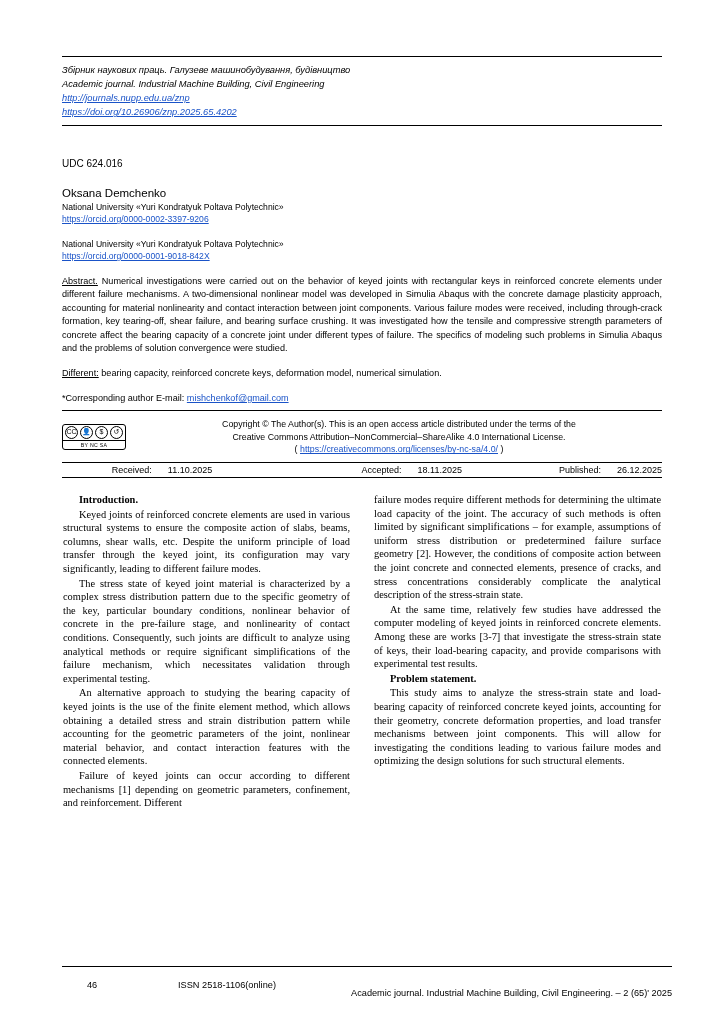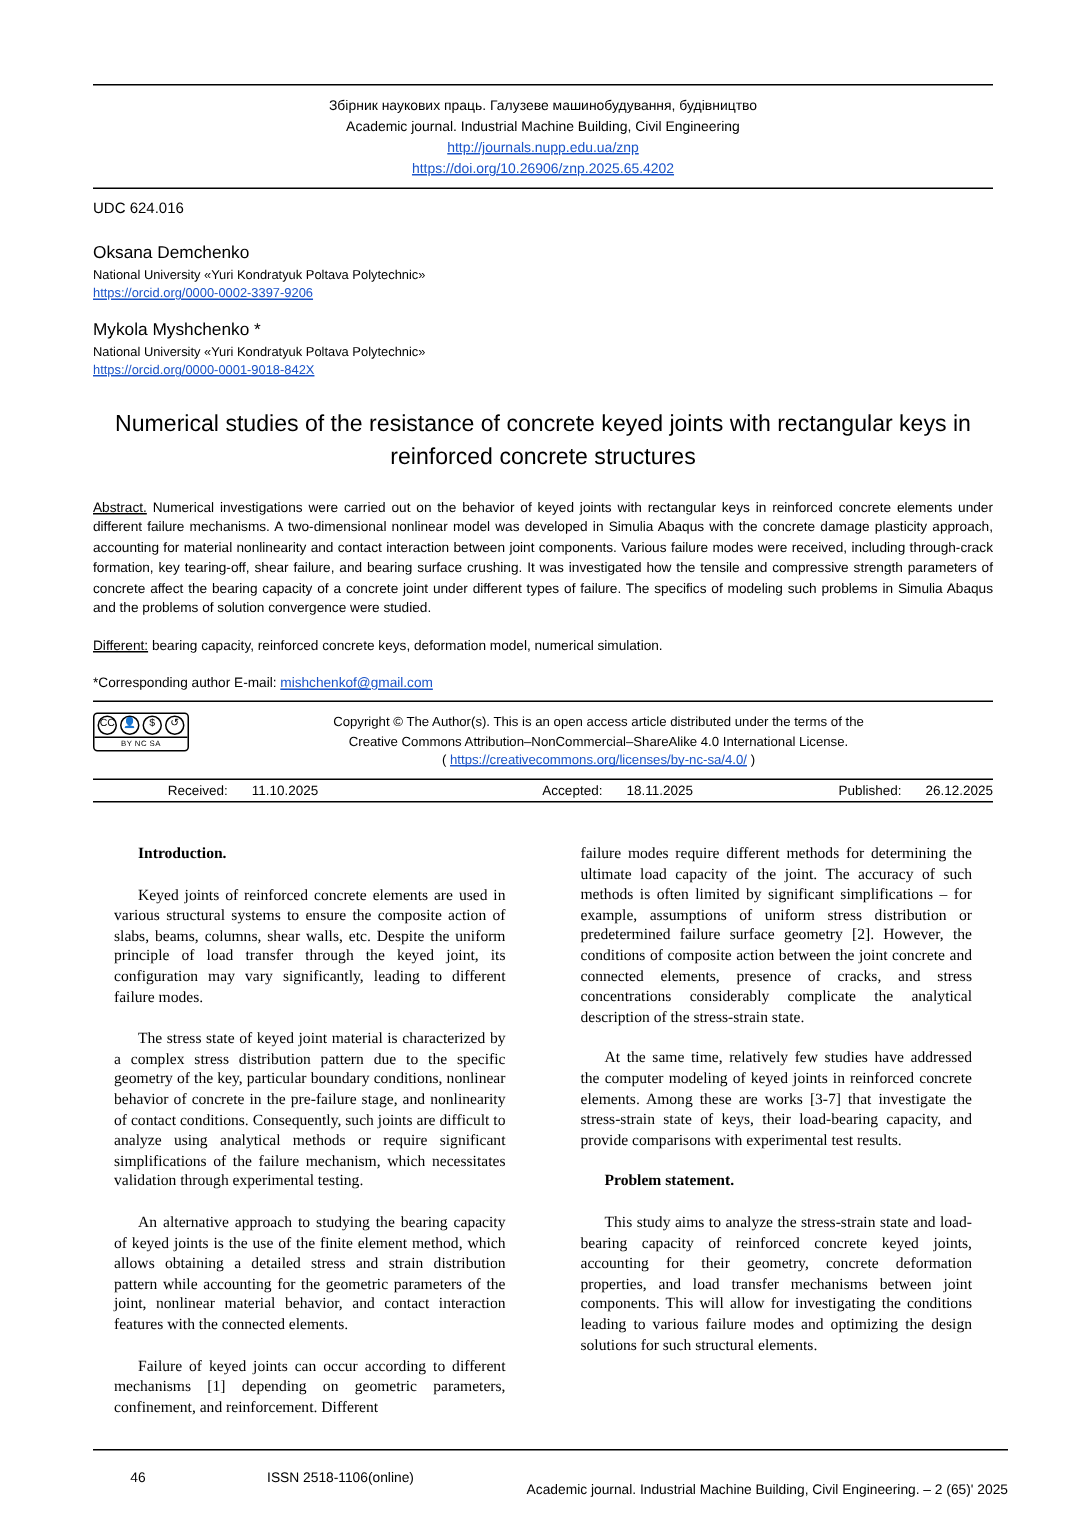--- a/index.html
+++ b/index.html
@@ -16,25 +16,26 @@
     height: 1024px;
     position: relative;
     background: #ffffff;
     box-sizing: border-box;
     padding: 56px 62px 26px 62px;
     overflow: hidden;
   }
 
   
   .journal-header {
-    text-align: center;
+    text-align: left;
     border-top: 1px solid #000;
     border-bottom: 1px solid #000;
     padding: 6px 0 6px 0;
-    margin-bottom: 8px;
+    margin-bottom: 32px;
+    font-style: italic;
   }
   .journal-header div {
     font-size: 9.3px;
     line-height: 14px;
     font-family: "Liberation Sans", sans-serif;
   }
   .journal-header .ukr {
     font-weight: normal;
   }
   .journal-header a,
@@ -106,20 +107,21 @@
     margin-bottom: 5px;
   }
 
   
   .license-wrap {
     border-top: 1px solid #000;
     padding-top: 7px;
   }
   .license-row {
     display: flex;
+    align-items: center;
     gap: 10px;
     padding-bottom: 6px;
   }
   .cc-badge {
     width: 62px;
     height: 24px;
     border: 1px solid #000;
     border-radius: 3px;
     position: relative;
     flex: none;
@@ -185,21 +187,21 @@
     display: flex;
     gap: 22px;
     font-size: 10.4px;
     line-height: 13.6px;
     text-align: justify;
   }
   .col {
     flex: 1;
   }
   .col p {
-    margin: 14px;
+    margin: 1px;
     text-indent: 16px;
   }
   .col p.heading {
     text-indent: 16px;
     font-weight: bold;
   }
 
   
   .footer {
     position: absolute;
@@ -231,26 +233,24 @@
 
   <div class="udc">UDC 624.016</div>
 
   <div class="author-block">
     <div class="author-name">Oksana Demchenko</div>
     <div class="author-affil">National University «Yuri Kondratyuk Poltava Polytechnic»</div>
     <div class="author-orcid"><a class="link" href="#">https://orcid.org/0000-0002-3397-9206</a></div>
   </div>
 
   <div class="author-block">
-    <div class="author-name">Mykola Myshchenko *</div>
     <div class="author-affil">National University «Yuri Kondratyuk Poltava Polytechnic»</div>
     <div class="author-orcid"><a class="link" href="#">https://orcid.org/0000-0001-9018-842X</a></div>
   </div>
 
-  <h1 class="paper-title">Numerical studies of the resistance of concrete keyed joints with rectangular keys in reinforced concrete structures</h1>
 
   <div class="abstract">
     <span class="lead">Abstract.</span><span> Numerical investigations were carried out on the behavior of keyed joints with rectangular keys in reinforced concrete elements under different failure mechanisms. A two-dimensional nonlinear model was developed in Simulia Abaqus with the concrete damage plasticity approach, accounting for material nonlinearity and contact interaction between joint components. Various failure modes were received, including through-crack formation, key tearing-off, shear failure, and bearing surface crushing. It was investigated how the tensile and compressive strength parameters of concrete affect the bearing capacity of a concrete joint under different types of failure. The specifics of modeling such problems in Simulia Abaqus and the problems of solution convergence were studied.</span>
   </div>
 
   <div class="keywords">
     <span class="lead">Different:</span><span> bearing capacity, reinforced concrete keys, deformation model, numerical simulation.</span>
   </div>
 
   <div class="corresponding">

